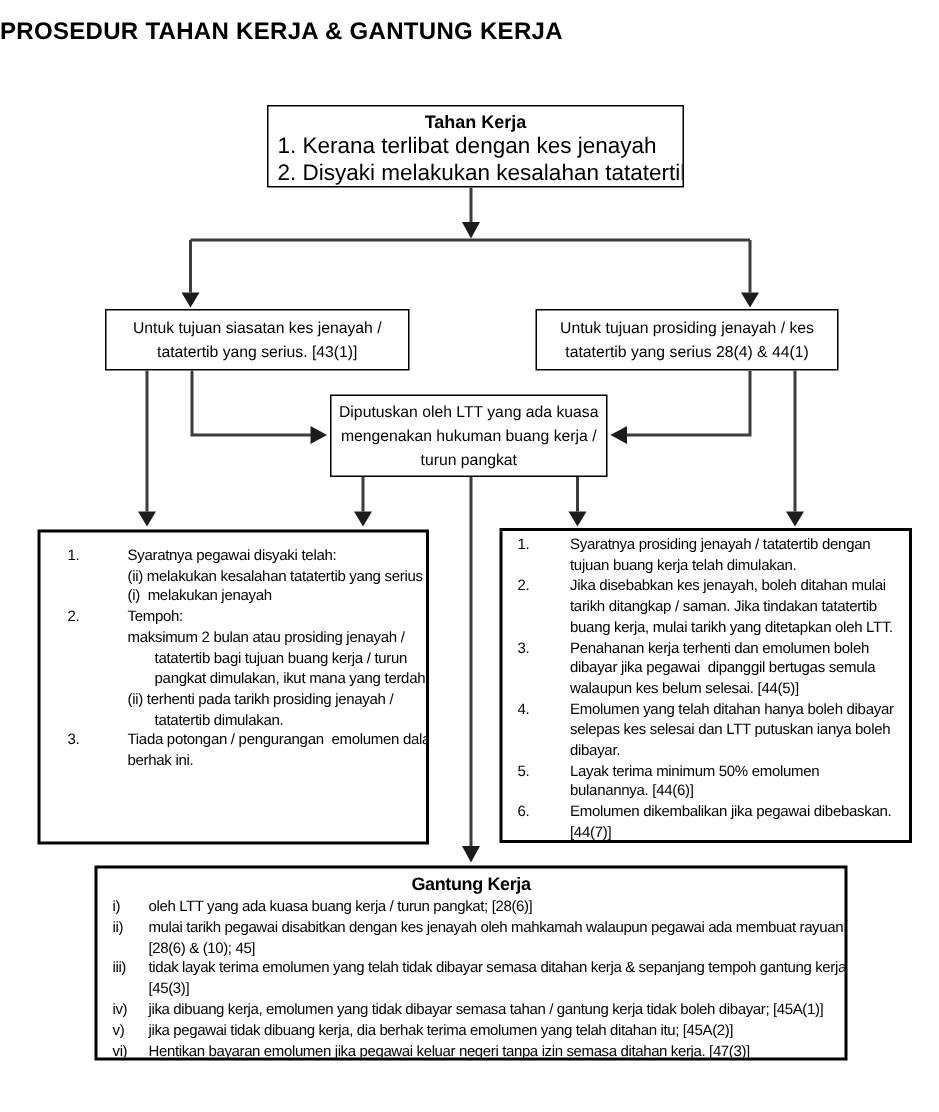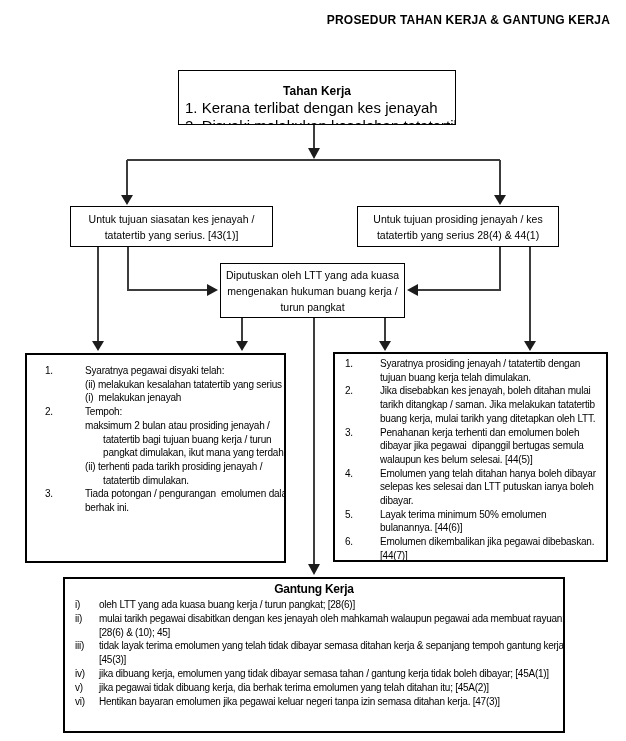--- a/index.html
+++ b/index.html
@@ -4,30 +4,30 @@
 <style>
   html,body{margin:0;padding:0;background:#fff;}
   .page{
     position:relative;width:626px;height:741px;background:var(--background,#fff);
     font-family:"Liberation Sans",sans-serif;color:var(--text,#000);overflow:hidden;
   }
   .connectors{position:absolute;left:0;top:0;width:626px;height:741px;pointer-events:none;}
   .clines polyline{fill:none;stroke:var(--line,#3c3c3c);stroke-width:2;}
   .aheads polygon{fill:var(--arrow,#1c1c1c);stroke:none;}
   .title{
-    position:absolute;top:13px;left:0;width:610px;text-align:right;
-    font-size:12px;font-weight:bold;letter-spacing:.2px;
+    position:absolute;top:13px;left:0;width:610px;text-align:left;
+    font-size:16px;font-weight:bold;letter-spacing:.2px;
   }
   .box{
     position:absolute;background:#fff;border:1.5px solid var(--border,#000);
     box-sizing:border-box;overflow:hidden;
   }
   .box-title{font-weight:bold;font-size:12px;text-align:center;line-height:15px;}
   
-  .tahan-box{left:178px;top:70px;width:278px;height:55px;padding-top:13px;}
+  .tahan-box{left:178px;top:70px;width:278px;height:55px;padding-top:3px;}
   .tahan-box .items{padding-left:6px;font-size:15px;}
   .tahan-box .items div{line-height:17.5px;white-space:pre;}
   
   .branch{display:flex;flex-direction:column;justify-content:center;text-align:center;
     font-size:10.5px;}
   .branch div{line-height:16px;white-space:pre;}
   .branch-left{left:70px;top:206px;width:203px;height:41px;}
   .branch-right{left:357px;top:206px;width:202px;height:41px;}
   .ltt-box{left:220px;top:263px;width:185px;height:55px;text-align:center;}
   
@@ -36,21 +36,21 @@
   .detail-right{left:333px;top:352px;width:275px;height:210px;}
   .detail .rows{display:block;}
   .detail-left .rows{padding:9px 4px 0 18px;}
   .detail-right .rows{padding:3px 3px 0 10px;}
   .row{display:flex;line-height:13.7px;}
   .num{flex:none;white-space:pre;}
   .detail-left .num{width:40px;}
   .detail-right .num{width:35px;}
   .txt{flex:1;white-space:pre;}
   
-  .gantung{left:63px;top:577px;width:502px;height:156px;border-width:2px;padding-top:3px;
+  .gantung{left:63px;top:577px;width:502px;height:130px;border-width:2px;padding-top:3px;
     font-size:10px;letter-spacing:-0.25px;}
   .gantung .box-title{margin-bottom:1px;}
   .gantung .rows{padding:0 6px 0 10px;}
   .gantung .row{line-height:13.8px;}
   .gantung .num{width:24px;}
 </style>
 </head>
 <body>
 
 <div class="page">
@@ -186,21 +186,21 @@
           <span class="txt">tujuan buang kerja telah dimulakan.</span>
         </div>
 
         <div class="row">
           <span class="num">2.</span>
           <span class="txt">Jika disebabkan kes jenayah, boleh ditahan mulai</span>
         </div>
 
         <div class="row">
           <span class="num"></span>
-          <span class="txt">tarikh ditangkap / saman. Jika melakukan tatatertib</span>
+          <span class="txt">tarikh ditangkap / saman. Jika tindakan tatatertib</span>
         </div>
 
         <div class="row">
           <span class="num"></span>
           <span class="txt">buang kerja, mulai tarikh yang ditetapkan oleh LTT.</span>
         </div>
 
         <div class="row">
           <span class="num">3.</span>
           <span class="txt">Penahanan kerja terhenti dan emolumen boleh</span>

